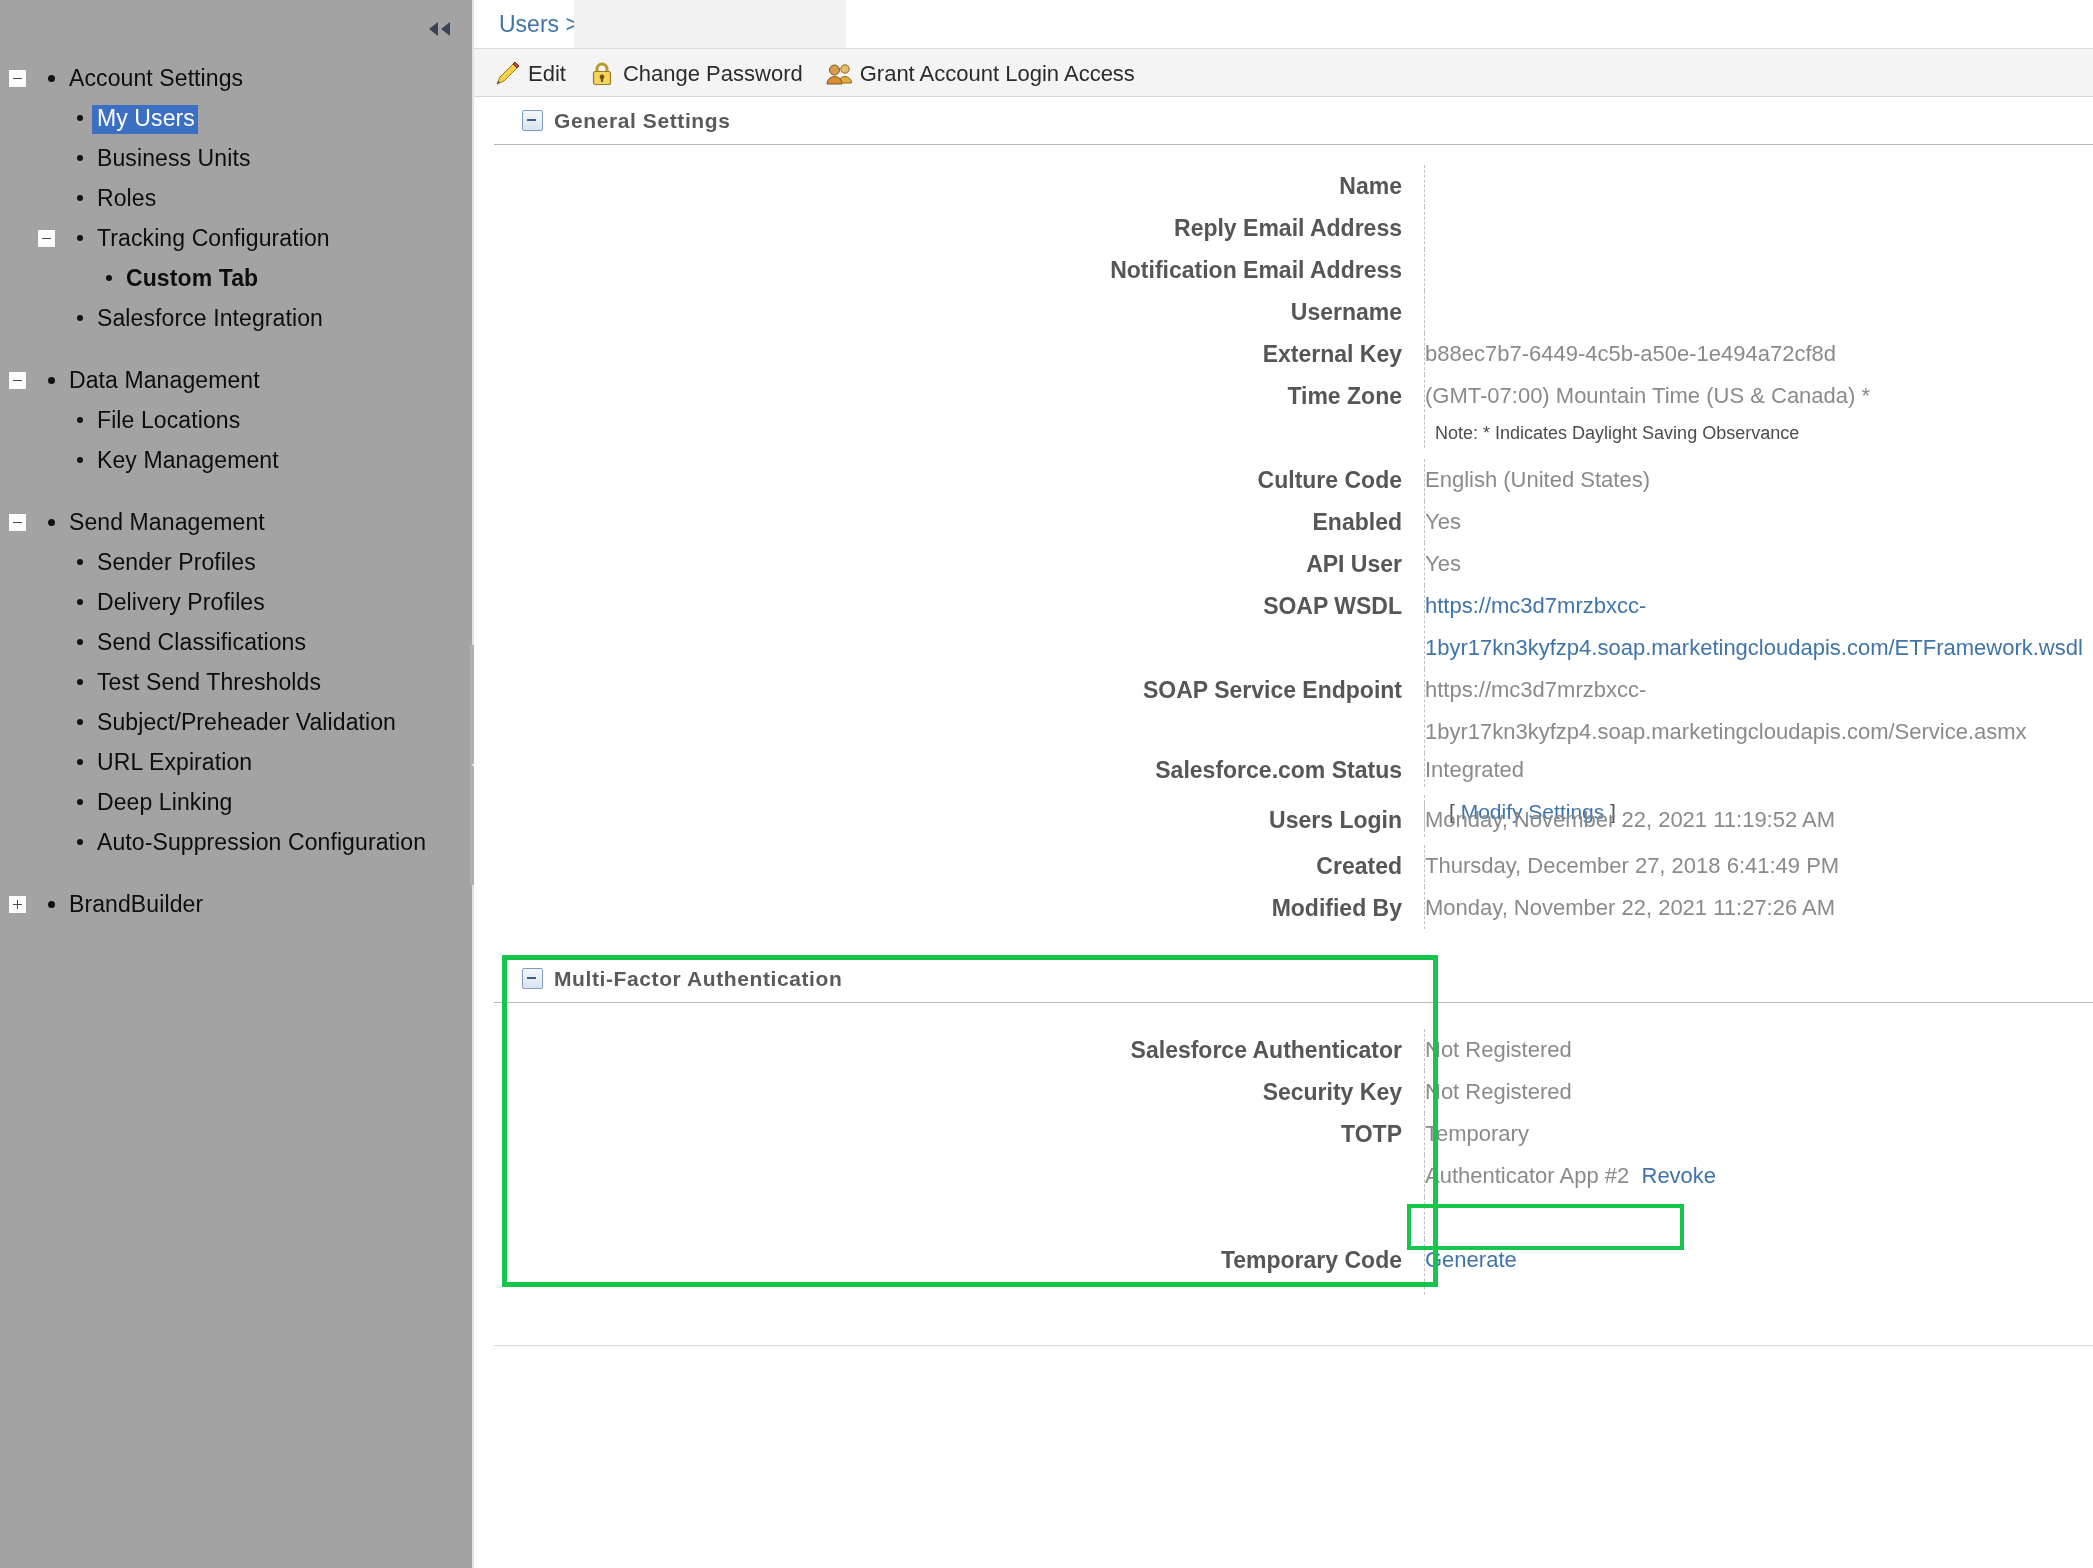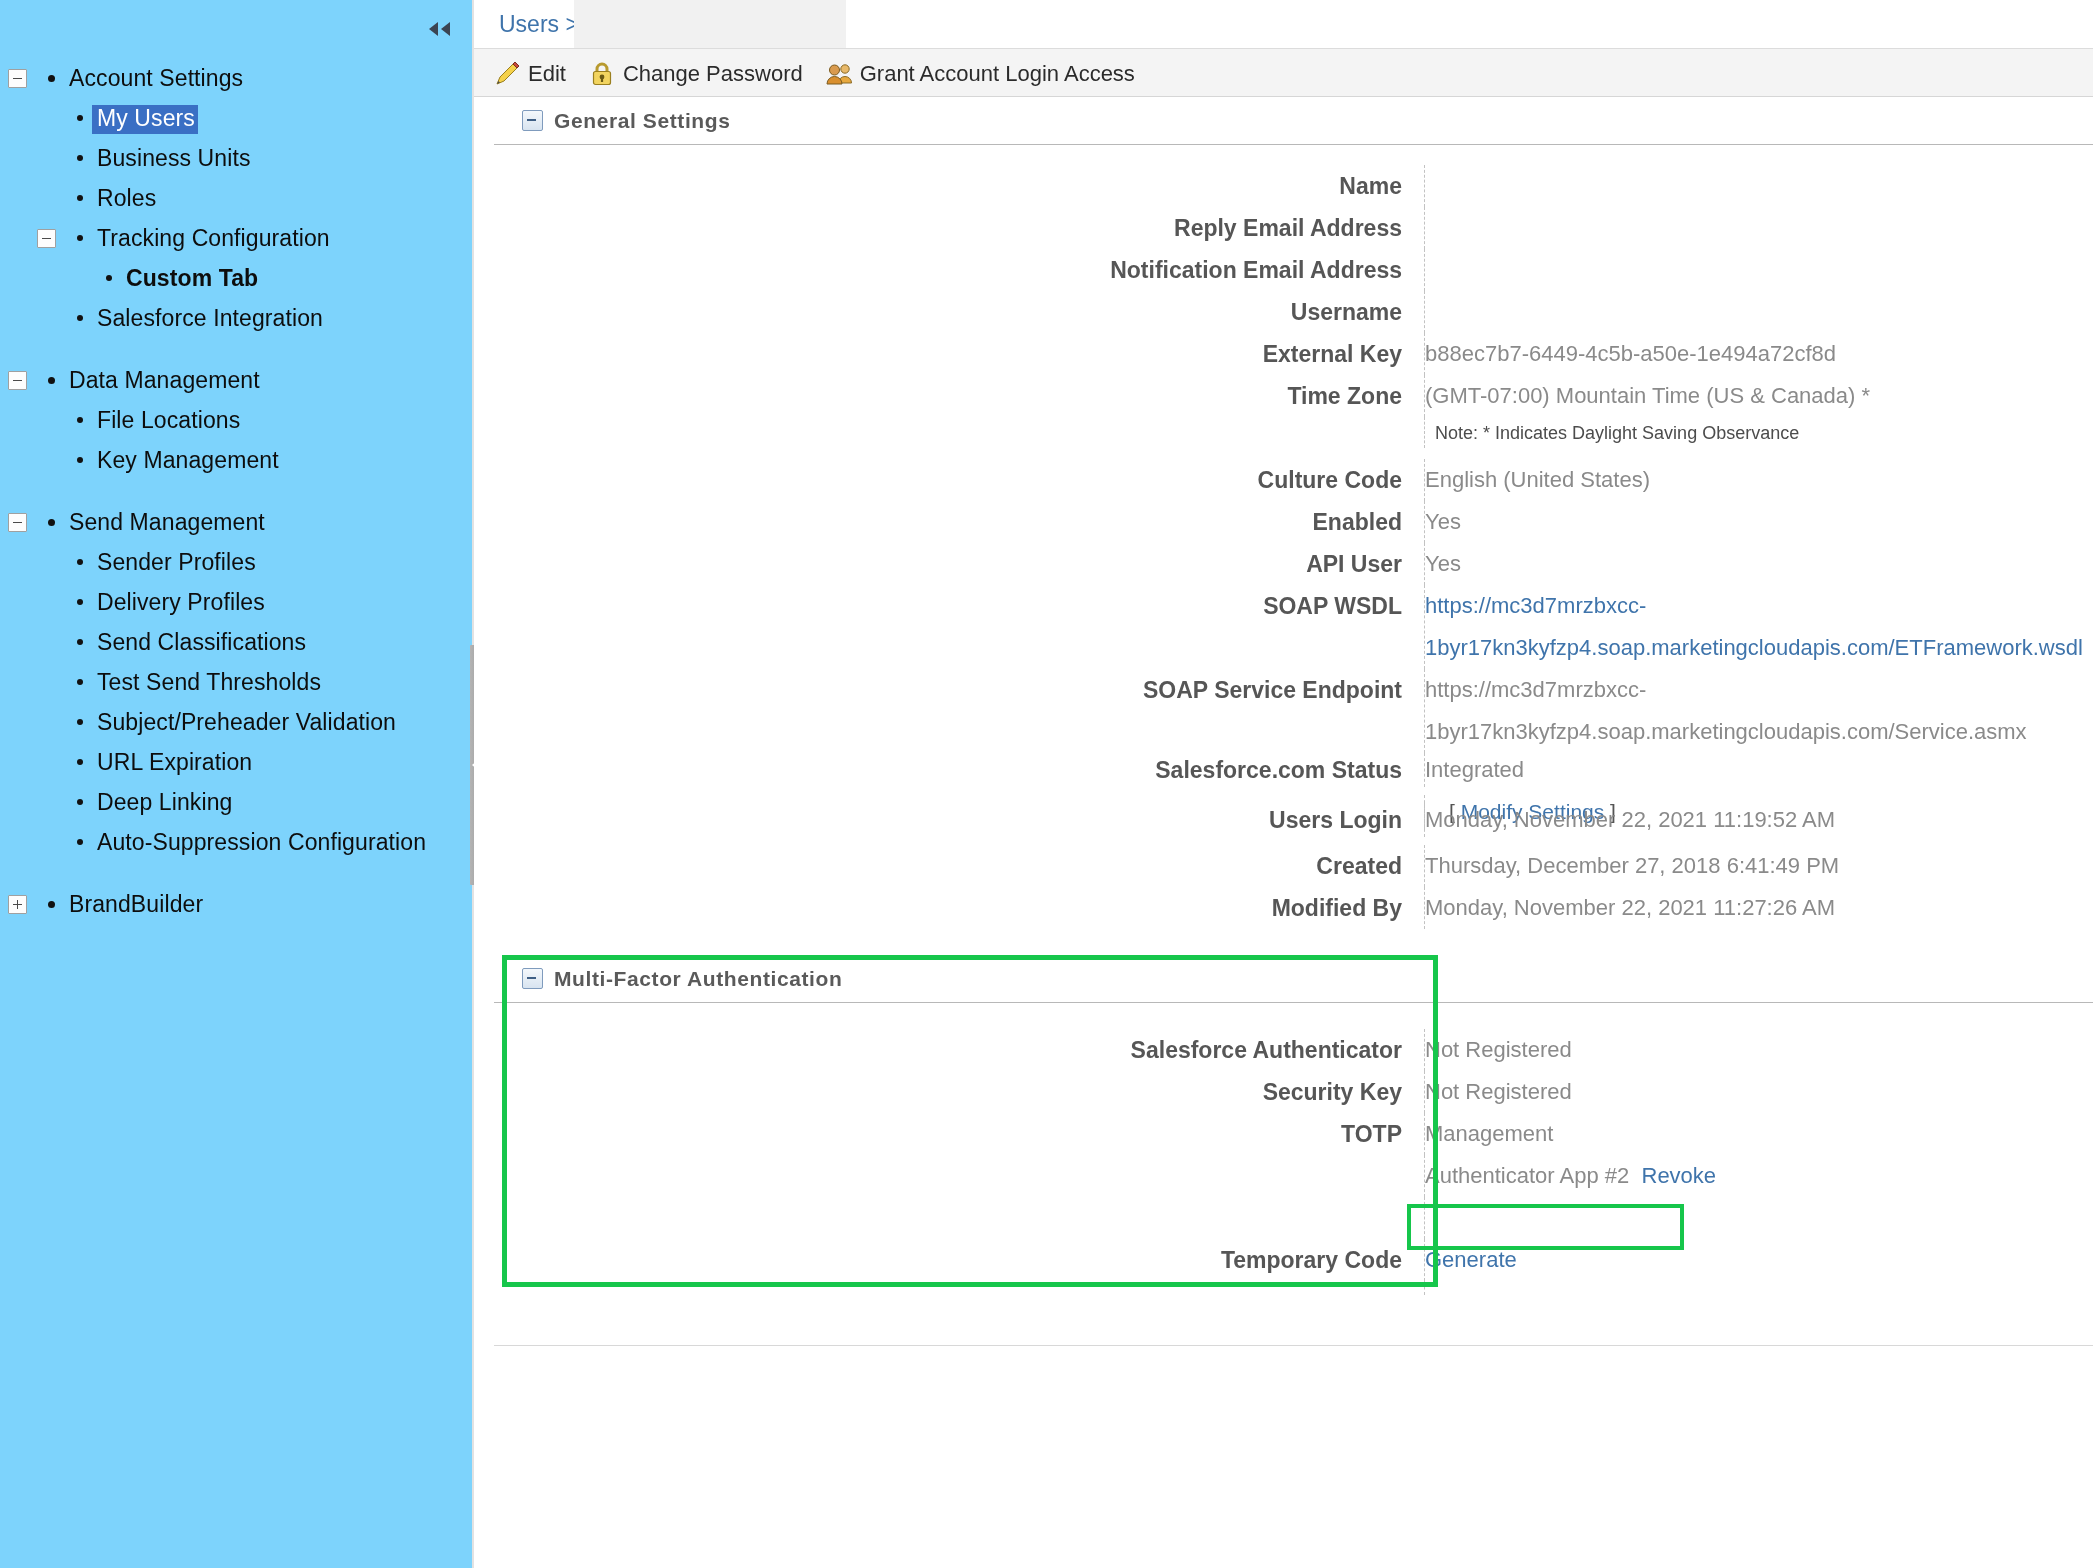--- a/index.html
+++ b/index.html
@@ -21,21 +21,21 @@
     inset: 0;
     display: flex;
     flex-direction: row;
   }
 
   
   #sidebar {
     position: relative;
     width: 474px;
     flex: 0 0 474px;
-    background: #7dd3fc;
+    background: #a3a3a3;
     border-right: 1px solid #d8d8d8;
     box-sizing: border-box;
   }
   #sidebar-collapse {
     position: absolute;
     top: 14px;
     right: 18px;
     width: 30px;
     height: 30px;
     display: flex;
@@ -640,21 +640,21 @@
           <div class="frow">
             <div class="flabel">Salesforce Authenticator</div>
             <div class="fval">Not Registered</div>
           </div>
           <div class="frow">
             <div class="flabel">Security Key</div>
             <div class="fval">Not Registered</div>
           </div>
           <div class="frow">
             <div class="flabel">TOTP</div>
-            <div class="fval">Management</div>
+            <div class="fval">Temporary</div>
           </div>
           <div class="frow">
             <div class="flabel"></div>
             <div class="fval">
               <span>Authenticator App #2</span>&nbsp;&nbsp;<span class="inline-link">Revoke</span>
             </div>
           </div>
           <div class="frow">
             <div class="flabel"></div>
             <div class="fval spacer-row"></div>

